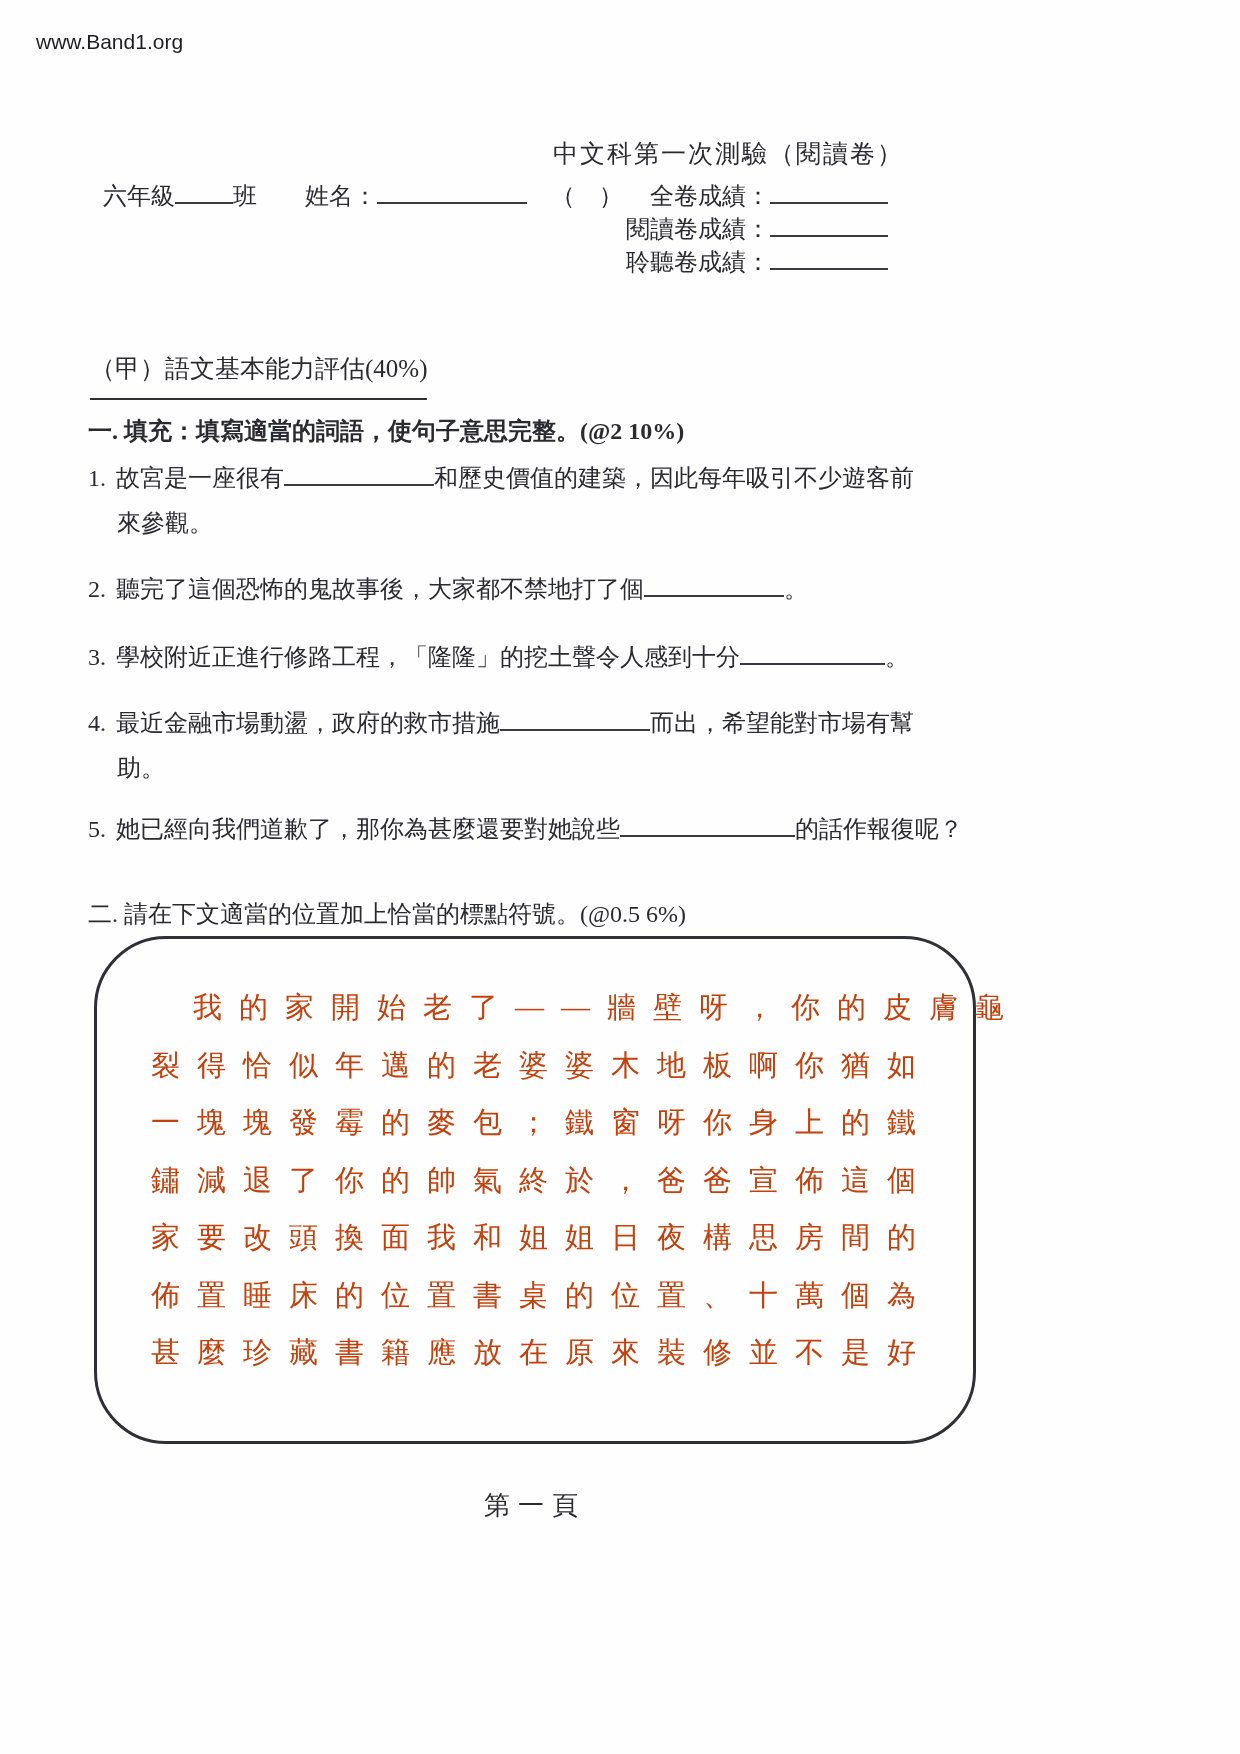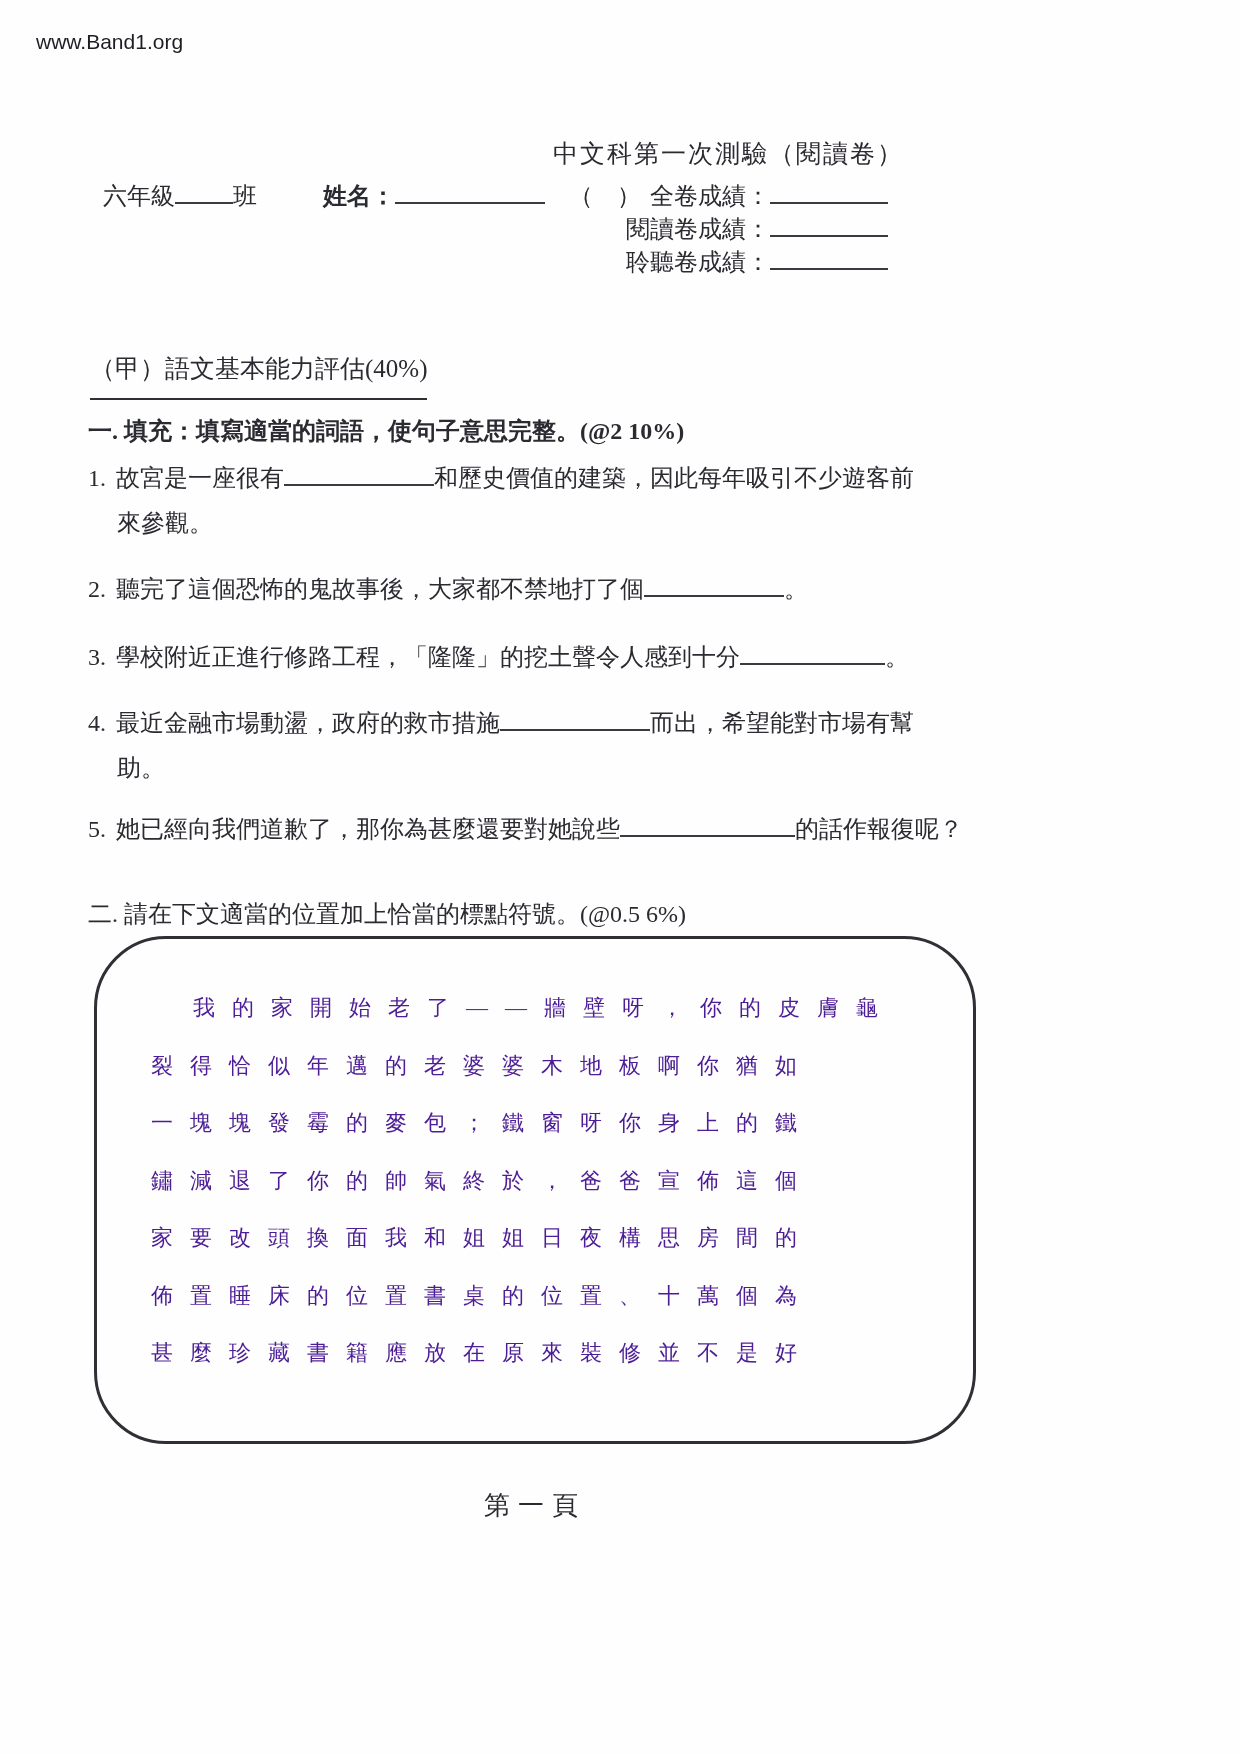--- a/index.html
+++ b/index.html
@@ -67,25 +67,25 @@
   .passage-box {
     position: absolute;
     top: 936px; left: 94px;
     width: 882px; height: 508px;
     border: 3px solid #2f2f36;
     border-radius: 72px;
     box-sizing: border-box;
     padding: 40px 44px 28px 54px;
   }
   .passage-line {
-    font-size: 22px;
+    font-size: 29px;
     letter-spacing: 17px;
     line-height: 57.5px;
     white-space: nowrap;
-    color: #4c1d95;
+    color: #c2410c;
   }
   .passage-line.first { text-indent: 42px; }
   .footer {
     position: absolute;
     top: 1488px; left: 94px;
     width: 882px;
     text-align: center;
     font-size: 26px;
     letter-spacing: 8px;
   }
@@ -94,21 +94,21 @@
 <body>
 
 <div class="page">
 
   <div class="watermark">www.Band1.org</div>
 
   <div class="title">中文科第一次測驗（閱讀卷）</div>
 
   <div class="hdr-row" style="top:180px; left:103px;">
     <span>六年級</span><span class="blank" style="width:58px;"></span><span>班</span>
-    <span style="margin-left:60px;font-weight:bold;">姓名：</span><span class="blank" style="width:150px;"></span>
+    <span style="margin-left:42px;">姓名：</span><span class="blank" style="width:150px;"></span>
     <span style="margin-left:18px;">（　）</span>
   </div>
 
   <div class="scores">
     <div class="score-row">
       <span class="score-label">全卷成績：</span><span class="blank" style="width:118px;"></span>
     </div>
     <div class="score-row">
       <span class="score-label">閱讀卷成績：</span><span class="blank" style="width:118px;"></span>
     </div>

